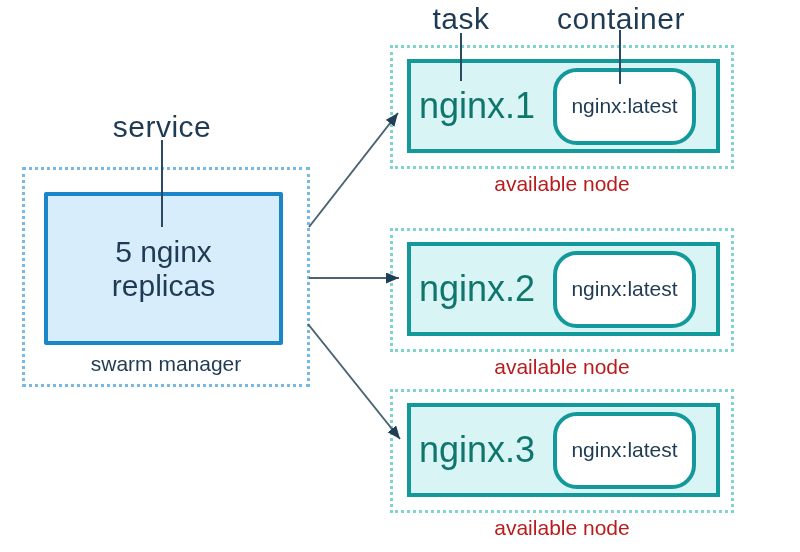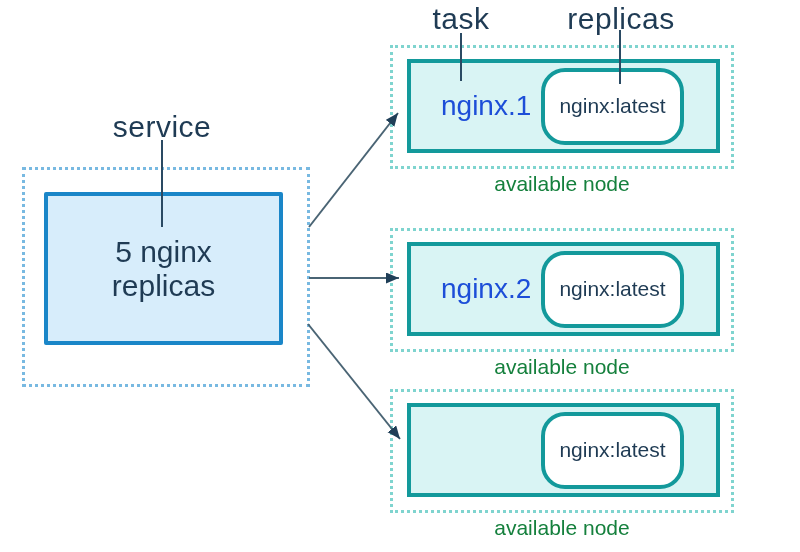--- a/index.html
+++ b/index.html
@@ -32,49 +32,50 @@
   .node{position:absolute;left:390px;width:344px;}
   .node-dotted{
     width:344px;height:124px;border:3px dotted #7fd4cf;box-sizing:border-box;
     position:relative;
   }
   .task-box{
     position:absolute;left:14px;top:11px;width:313px;height:94px;
     box-sizing:border-box;border:4px solid #13999b;background:#d9f4f4;
     display:flex;align-items:center;
   }
-  .task-name{font-size:28px;margin-left:30px;color:#1d4ed8;}
+  .task-name{font-size:36px;margin-left:8px;color:#0f766e;}
   .container-box{
-    margin-left:auto;margin-right:32px;width:143px;height:77px;
+    margin-left:auto;margin-right:20px;width:143px;height:77px;
     box-sizing:border-box;border:4px solid #13999b;border-radius:24px;
     background:#ffffff;display:flex;align-items:center;justify-content:center;
   }
   .container-name{font-size:21px;color:#1f3b54;}
   .node-caption{
-    width:344px;text-align:center;font-size:21px;margin-top:3px;color:#15803d;
+    width:344px;text-align:center;font-size:21px;margin-top:3px;color:#b91c1c;
   }
   
   #connector-layer{
     position:absolute;left:0;top:0;width:800px;height:552px;
     pointer-events:none;z-index:5;
   }
 </style>
 </head>
 <body>
 
 <div id="canvas">
 
   <div class="big-label" style="left:401px;top:2px;width:120px;">task</div>
   <div class="big-label" style="left:82px;top:110px;width:160px;">service</div>
-  <div class="big-label" style="left:551px;top:2px;width:140px;">replicas</div>
+  <div class="big-label" style="left:551px;top:2px;width:140px;">container</div>
 
   <div class="manager-dotted"></div>
   <div class="service-box">
     <div class="inner-text">5 nginx replicas</div>
   </div>
+  <div class="manager-caption">swarm manager</div>
 
   <div class="node" style="top:45px;">
     <div class="node-dotted">
       <div class="task-box">
         <span class="task-name">nginx.1</span>
         <div class="container-box">
           <span class="container-name">nginx:latest</span>
         </div>
       </div>
     </div>
@@ -89,20 +90,21 @@
           <span class="container-name">nginx:latest</span>
         </div>
       </div>
     </div>
     <div class="node-caption">available node</div>
   </div>
 
   <div class="node" style="top:389px;">
     <div class="node-dotted">
       <div class="task-box">
+        <span class="task-name">nginx.3</span>
         <div class="container-box">
           <span class="container-name">nginx:latest</span>
         </div>
       </div>
     </div>
     <div class="node-caption">available node</div>
   </div>
 
   <svg id="connector-layer" viewBox="0 0 800 552" xmlns="http://www.w3.org/2000/svg">
     <defs>

